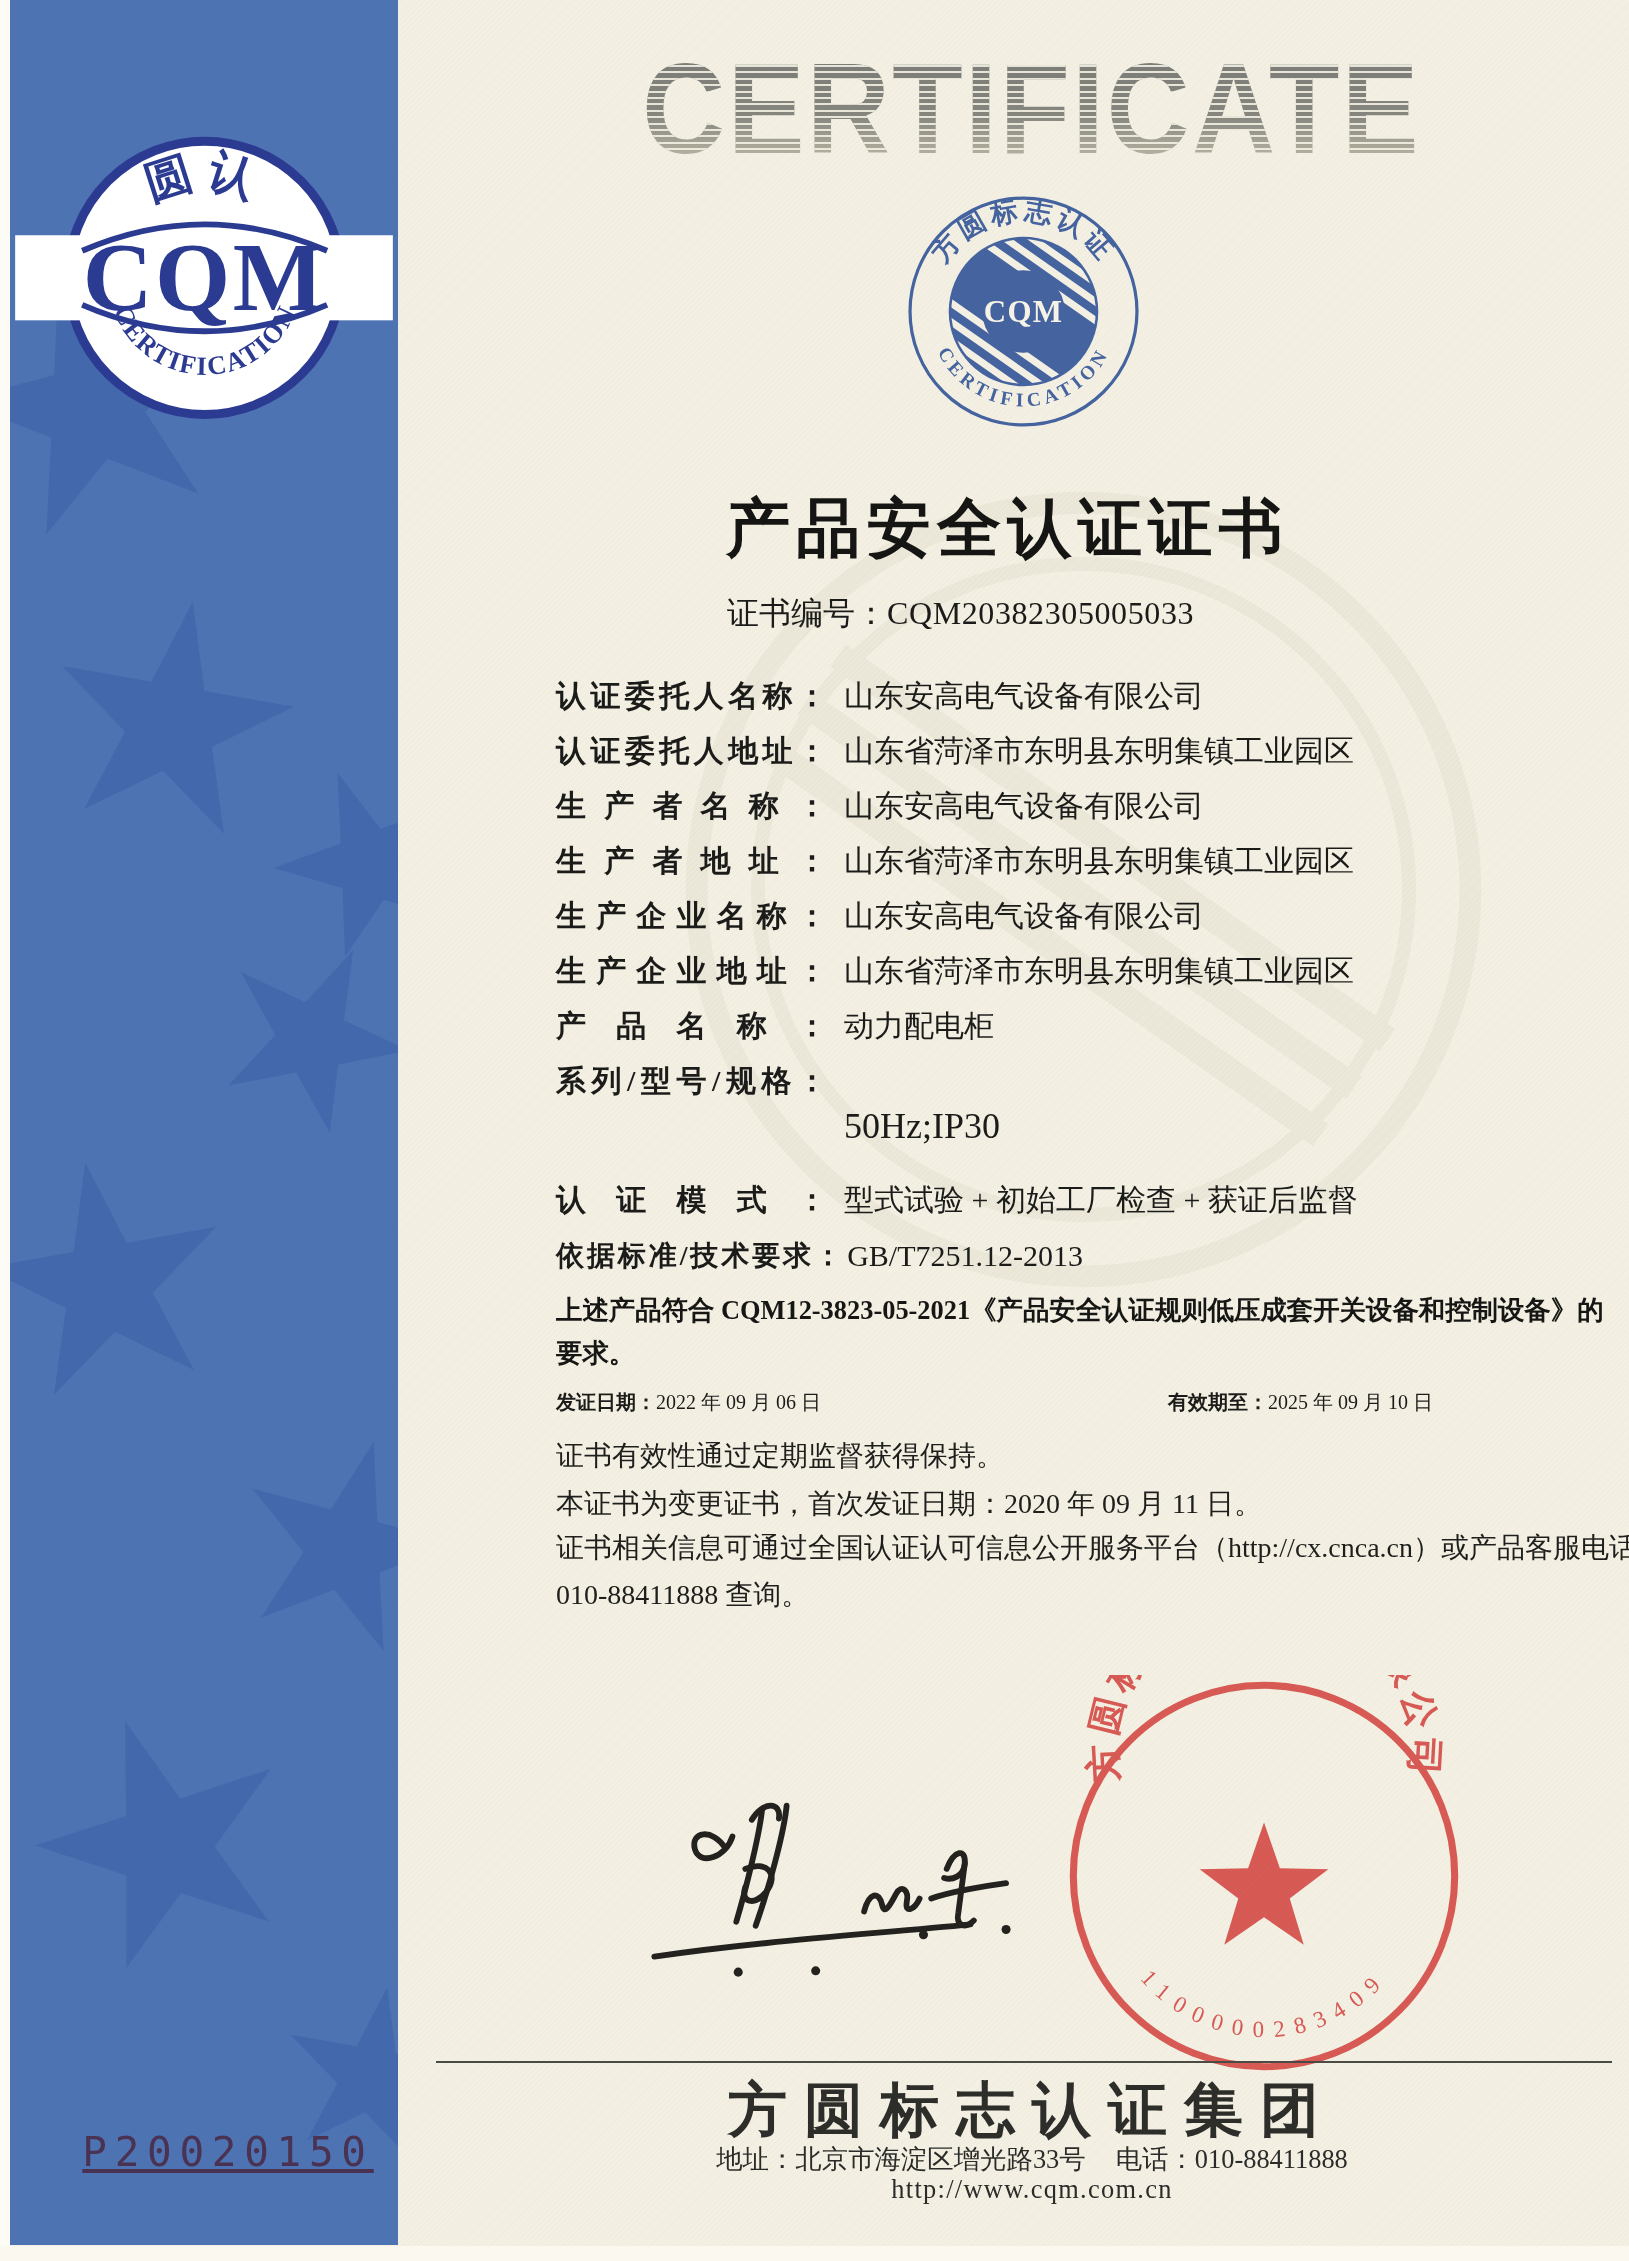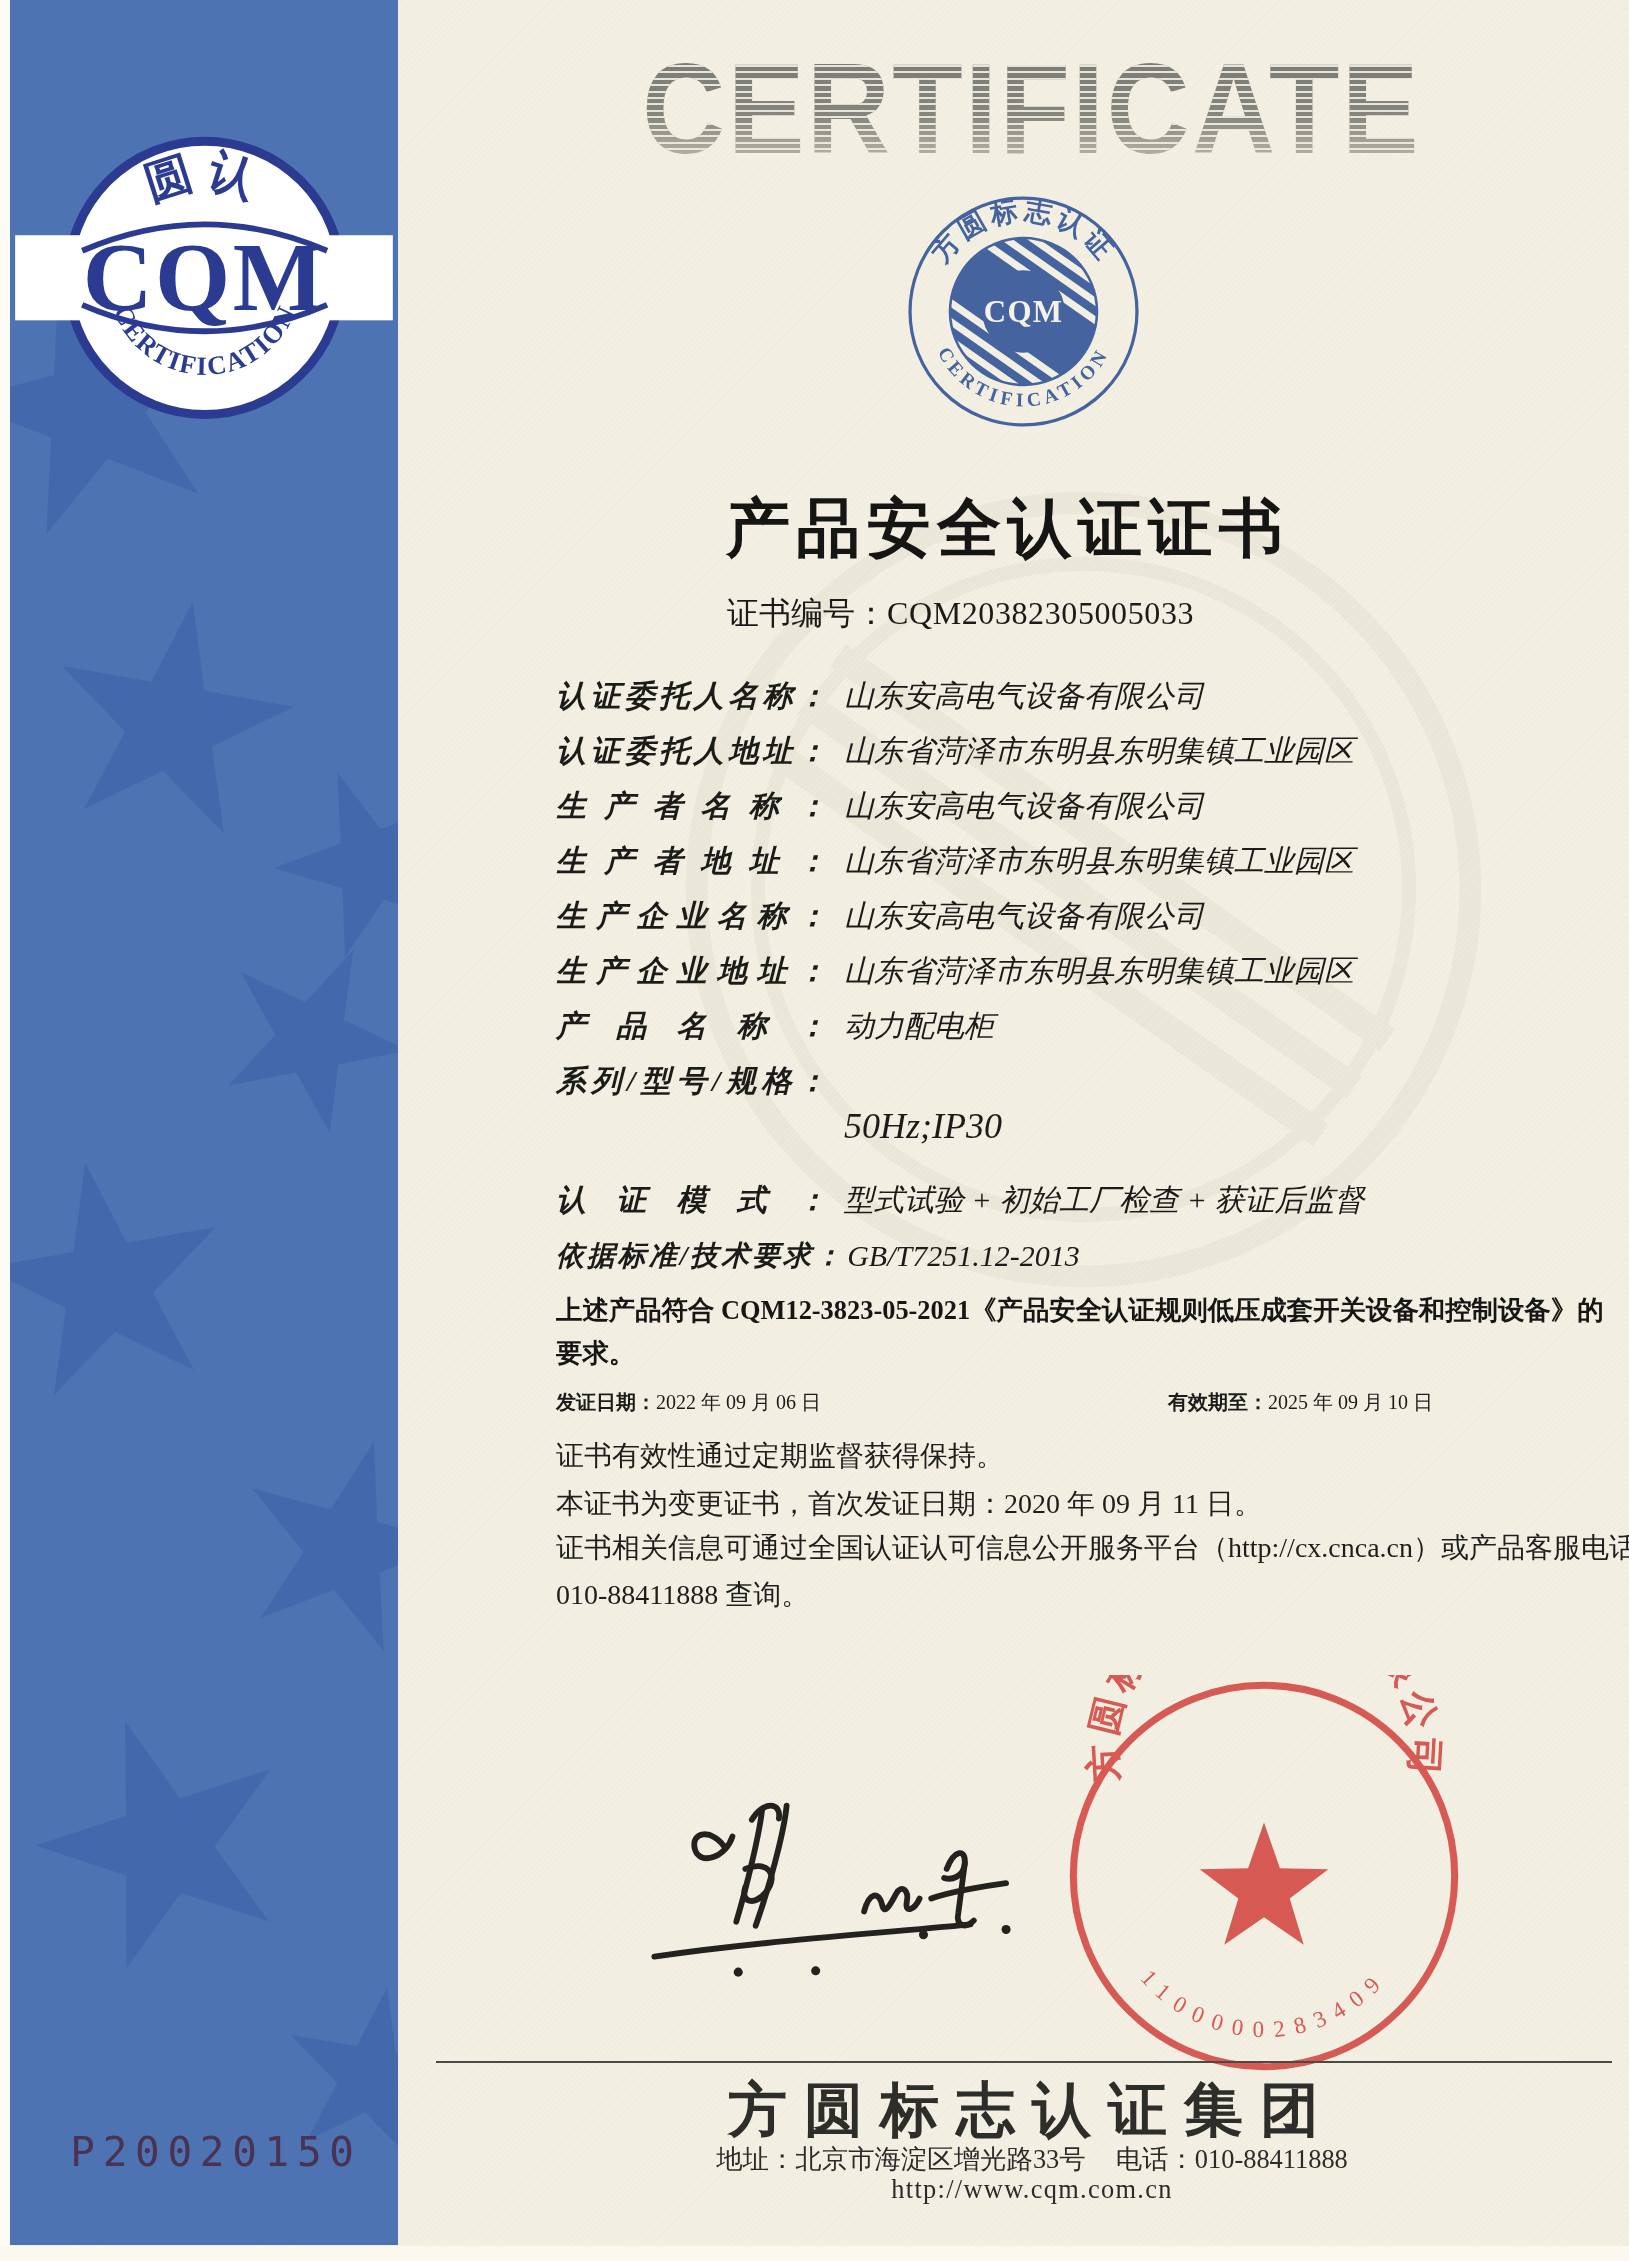--- a/index.html
+++ b/index.html
@@ -30,21 +30,21 @@
 
   svg text{font-family:"Liberation Serif","DejaVu Serif",serif;}
 
   
   .cert-title{position:absolute;left:398px;top:485px;width:1219px;text-align:center;
         font-size:64px;font-weight:700;letter-spacing:6.4px;color:#151513;}
   .cert-no{position:absolute;left:727px;top:592px;font-size:32px;color:#1b1b19;}
   .cert-no .num{letter-spacing:0.6px;}
 
   
-  .fields{position:absolute;left:556px;top:669px;width:1045px;color:#1b1b19;font-style:italic;}
+  .fields{position:absolute;left:556px;top:669px;width:1045px;color:#1b1b19;}
   .frow{height:55px;display:flex;align-items:center;white-space:nowrap;font-size:30px;}
   .f-label{display:inline-block;width:271px;margin-right:17px;font-weight:700;
         text-align:justify;text-align-last:justify;}
   .f-label.wide{width:286px;margin-right:5.2px;font-size:28px;}
   .f-value{font-weight:400;}
   .frow.cont{height:34px;font-size:36px;padding-left:288px;}
   .frow.gap{margin-top:30px;}
 
   .compliance{position:absolute;left:556px;top:1289px;font-size:26.4px;font-weight:700;
         line-height:43px;color:#161614;white-space:nowrap;}
@@ -114,21 +114,21 @@
       <path d="M 112 344 Q 302 426 492 344" fill="none" stroke="#2c3b92" stroke-width="9"></path>
       <text font-size="72" font-weight="bold" fill="#2c3b92" letter-spacing="14">
         <textPath href="#blArcTop" startOffset="50%" text-anchor="middle">方圆认证</textPath>
       </text>
       <text x="302" y="352" text-anchor="middle" font-family="Liberation Sans, sans-serif" font-size="150" font-weight="bold" fill="#2c3b92" letter-spacing="4">CQM</text>
       <text font-size="41" font-weight="bold" fill="#2c3b92" letter-spacing="3" font-family="Liberation Sans, sans-serif">
         <textPath href="#blArcBot" startOffset="50%" text-anchor="middle">CERTIFICATION</textPath>
       </text>
     </svg>
 
-    <div class="serial" style="position:absolute;left:60px;top:2128px;">P20020150</div>
+    <div class="serial" style="position:absolute;left:72px;top:2128px;text-decoration:underline;">P20020150</div>
   </div>
 
   <svg class="center-logo" width="245" height="245" viewBox="0 0 380 380" style="position:absolute;left:901px;top:189px;">
     <defs>
       <path id="clArcTop" d="M 67 119 A 142 142 0 0 1 313 119"></path>
       <path id="clArcBot" d="M 45.2 215.5 A 147 147 0 0 0 334.8 215.5"></path>
       <clipPath id="clInner">
           <circle cx="190" cy="190" r="112"></circle>
         </clipPath>
     </defs>

